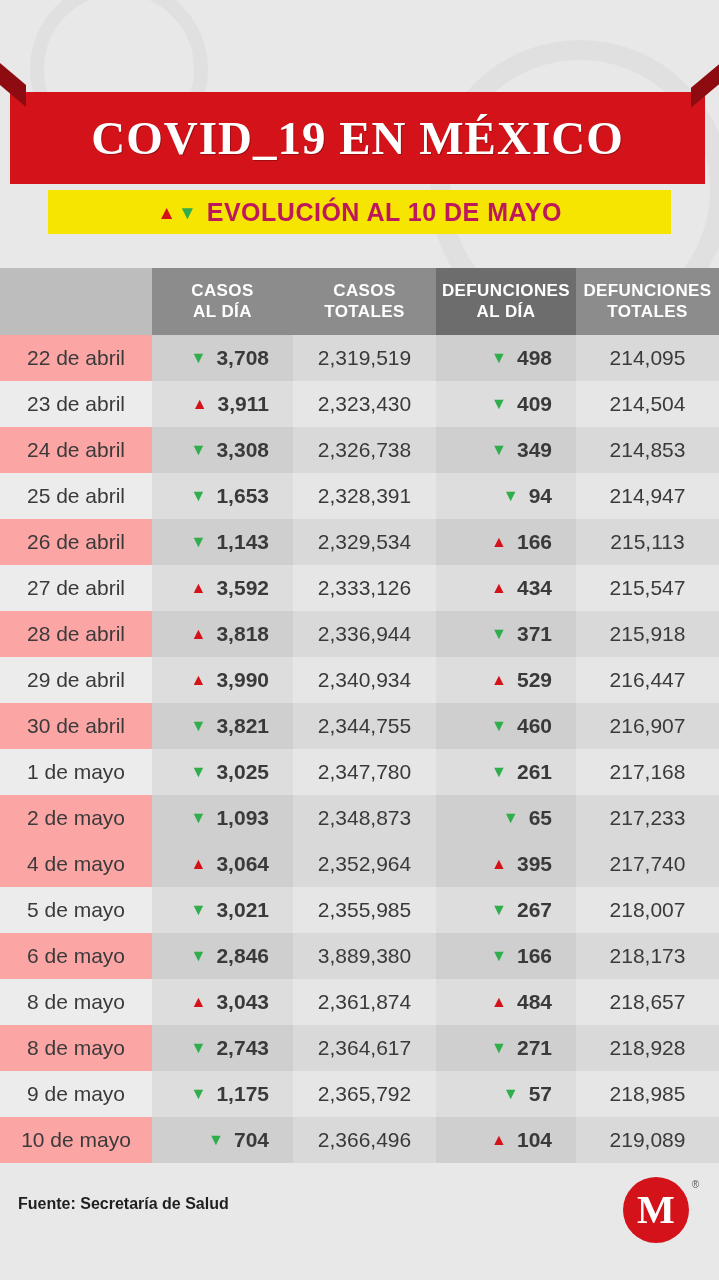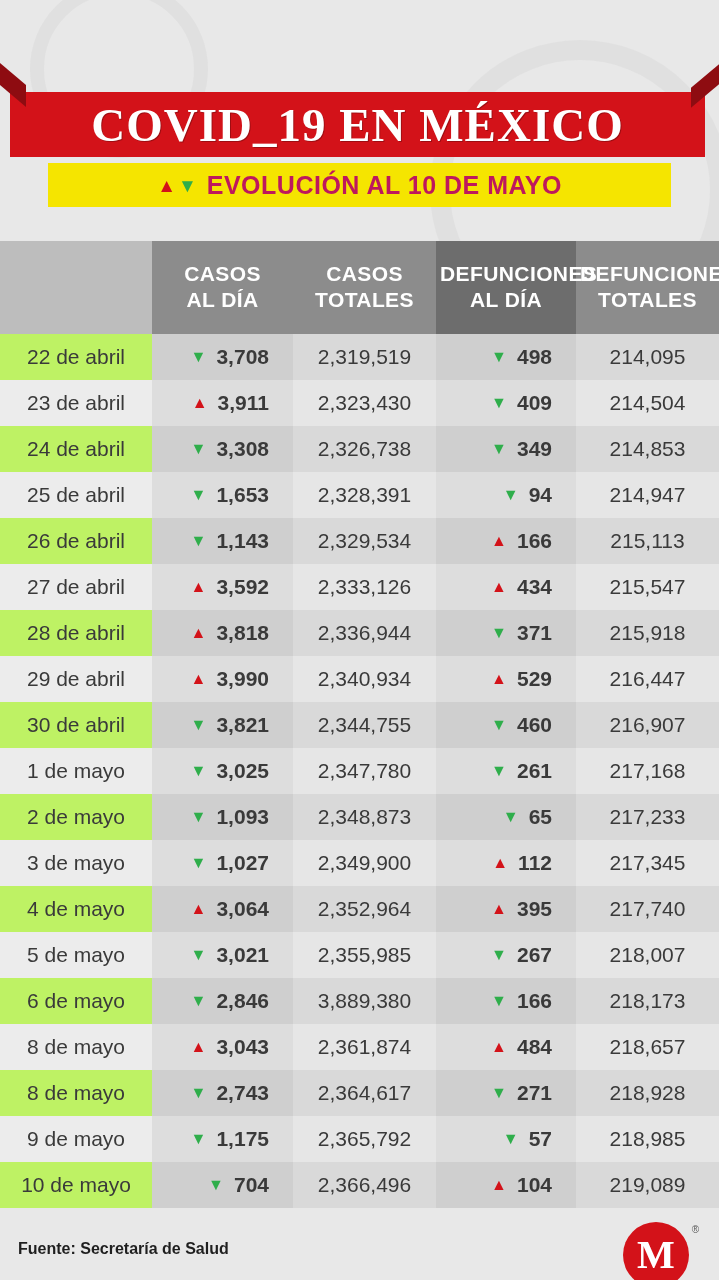--- a/index.html
+++ b/index.html
@@ -33,21 +33,21 @@
   }
 
   
   .header {
     position: relative;
     padding-top: 92px;
   }
   .banner {
     position: relative;
     background: #d31219;
-    height: 65px;
+    height: 92px;
     margin: 0 14px 0 10px;
     display: flex;
     align-items: center;
     justify-content: center;
   }
   .banner:before {
     content: "";
     position: absolute;
     left: -10px;
     top: -18px;
@@ -103,25 +103,25 @@
   
   table.covid {
     border-collapse: collapse;
     margin: 34px 0 0 0;
     width: 719px;
     table-layout: fixed;
   }
   table.covid th {
     background: #8c8c8c;
     color: #ffffff;
-    font-size: 21px;
+    font-size: 17px;
     font-weight: bold;
     letter-spacing: .4px;
     line-height: 1.25;
-    padding: 20px 4px;
+    padding: 12px 4px;
     vertical-align: middle;
     text-align: center;
   }
   table.covid th.blank {
     background: #bdbdbd;
   }
   table.covid th.dark {
     background: #6d6d6d;
   }
   col.c0 { width: 152px; }
@@ -139,21 +139,21 @@
     text-align: center;
   }
   tr.row-even td { background: #d9d9d9; }
   tr.row-odd  td { background: #e6e6e6; }
   td.date {
     text-align: right;
     padding-right: 14px;
     font-size: 17px;
     color: #2b2b2b;
   }
-  tr.row-even td.date { background: #bef264; margin-left: 40px; }
+  tr.row-even td.date { background: #fca5a5; margin-left: 40px; }
   tr.row-odd  td.date { background: #ececec; }
 
   td.daily {
     font-weight: bold;
     color: #d31219;
     font-size: 24px;
   }
   tr.row-even td.daily { background: #cfcfcf; }
   tr.row-odd  td.daily { background: #dddddd; }
 
@@ -447,37 +447,20 @@
           </td>
           <td class="total">2,348,873</td>
           <td class="daily">
             <div class="cellflex">
               <span class="tri down">▼</span>
               <span>65</span>
             </div>
           </td>
           <td class="total">217,233</td>
         </tr>
-        <tr class="row-odd">
-          <td class="date">3 de mayo</td>
-          <td class="daily">
-            <div class="cellflex">
-              <span class="tri down">▼</span>
-              <span>1,027</span>
-            </div>
-          </td>
-          <td class="total">2,349,900</td>
-          <td class="daily">
-            <div class="cellflex">
-              <span class="tri up">▲</span>
-              <span>112</span>
-            </div>
-          </td>
-          <td class="total">217,345</td>
-        </tr>
         <tr class="row-even">
           <td class="date">4 de mayo</td>
           <td class="daily">
             <div class="cellflex">
               <span class="tri up">▲</span>
               <span>3,064</span>
             </div>
           </td>
           <td class="total">2,352,964</td>
           <td class="daily">

